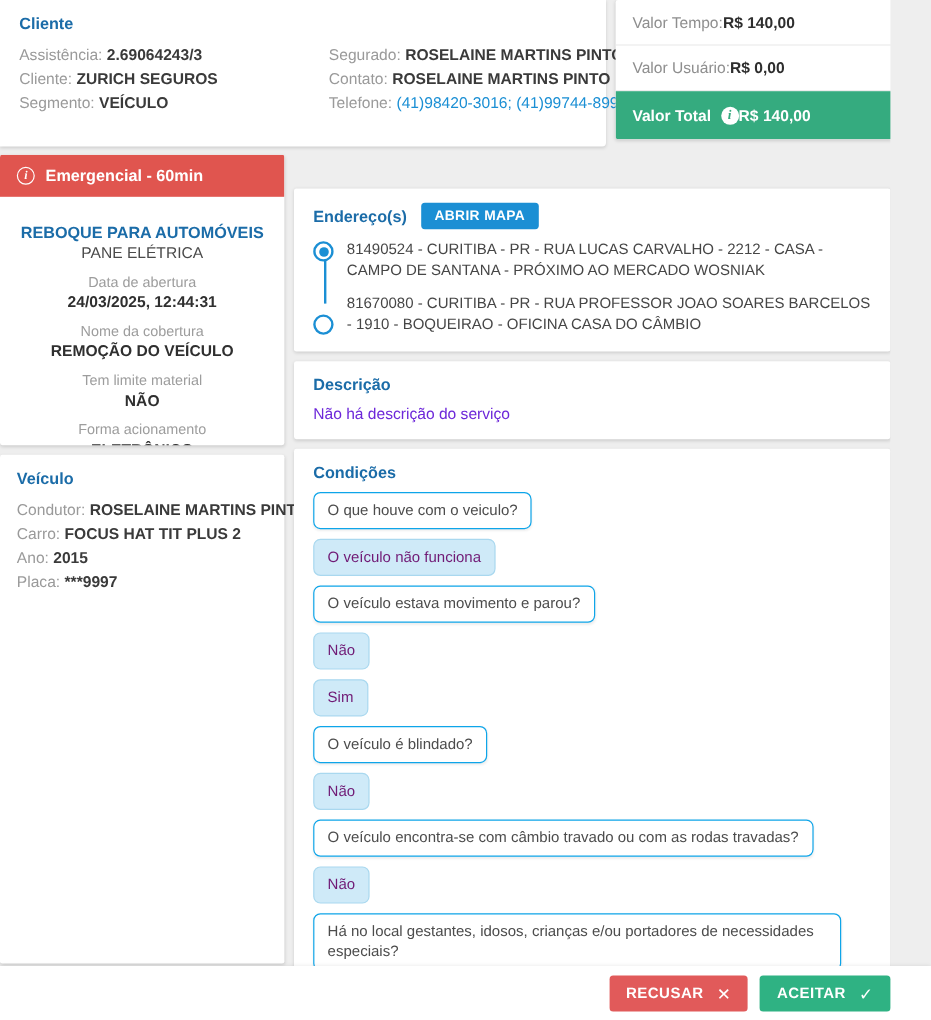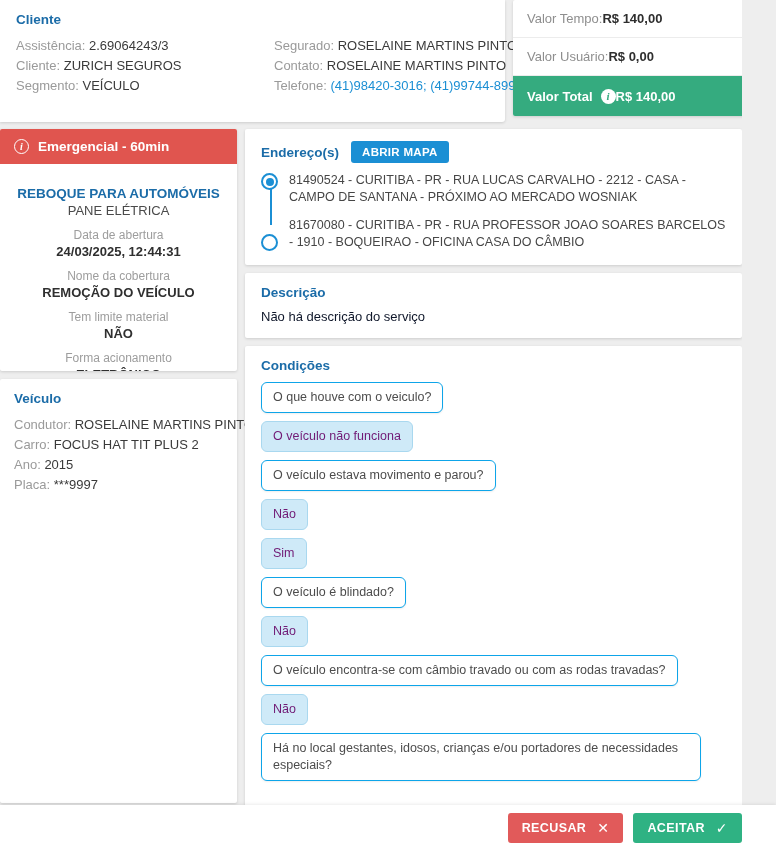--- a/index.html
+++ b/index.html
@@ -35,21 +35,21 @@
   .section-head {
     color: #1b6ca8;
     font-weight: bold;
     font-size: 13.5px;
     margin: 0 0 9px 0;
   }
   .client-cols { display: flex; }
   .client-col { flex: 0 0 auto; }
   .client-col.left { width: 258px; }
   .kv { font-size: 13px; line-height: 20px; color: #9a9a9a; white-space: nowrap; }
-  .kv b { color: #3a3a3a; font-weight: normal; }
+  .kv b { color: #3a3a3a; font-weight: bold; }
   .kv .tel { color: #1b8fd4; }
 
   
   .value-panel {
     width: 231px;
     border-radius: 2px;
     overflow: hidden;
     background: #fff;
     box-shadow: 0 1px 3px rgba(0,0,0,0.14);
   }
@@ -81,21 +81,21 @@
   }
 
   
   .main-row {
     display: flex;
     align-items: flex-start;
     gap: 8px;
     margin-top: 7px;
   }
   .left-col { width: 237px; }
-  .right-col { width: 497px; }
+  .right-col { width: 497px; margin-top: 28px; }
 
   
   .emerg-card {
     background: #fff;
     border-radius: 2px;
     box-shadow: 0 1px 3px rgba(0,0,0,0.14);
     overflow: hidden;
     height: 242px;
   }
   .emerg-banner {
@@ -170,21 +170,21 @@
     width: 17px; height: 17px; border-radius: 50%;
     border: 2px solid #1b8fd4; background: #fff;
     display: flex; align-items: center; justify-content: center;
   }
   .addr-radio.filled::after {
     content: ""; width: 8px; height: 8px; border-radius: 50%; background: #1b8fd4;
   }
   .addr-item.second .addr-radio { top: 17px; }
   .addr-text { font-size: 12.5px; line-height: 17px; color: #464646; }
 
-  .desc-text { color: #0f172a; font-size: 13px; margin-top: 9px; }
+  .desc-text { color: #6d28d9; font-size: 13px; margin-top: 9px; }
 
   
   .cond-panel { padding-bottom: 0; height: 466px; overflow: hidden; }
   .cond-list { margin-top: 8px; }
   .bubble {
     display: inline-block;
     max-width: 440px;
     border-radius: 6px;
     padding: 6px 11px;
     font-size: 12.5px;

